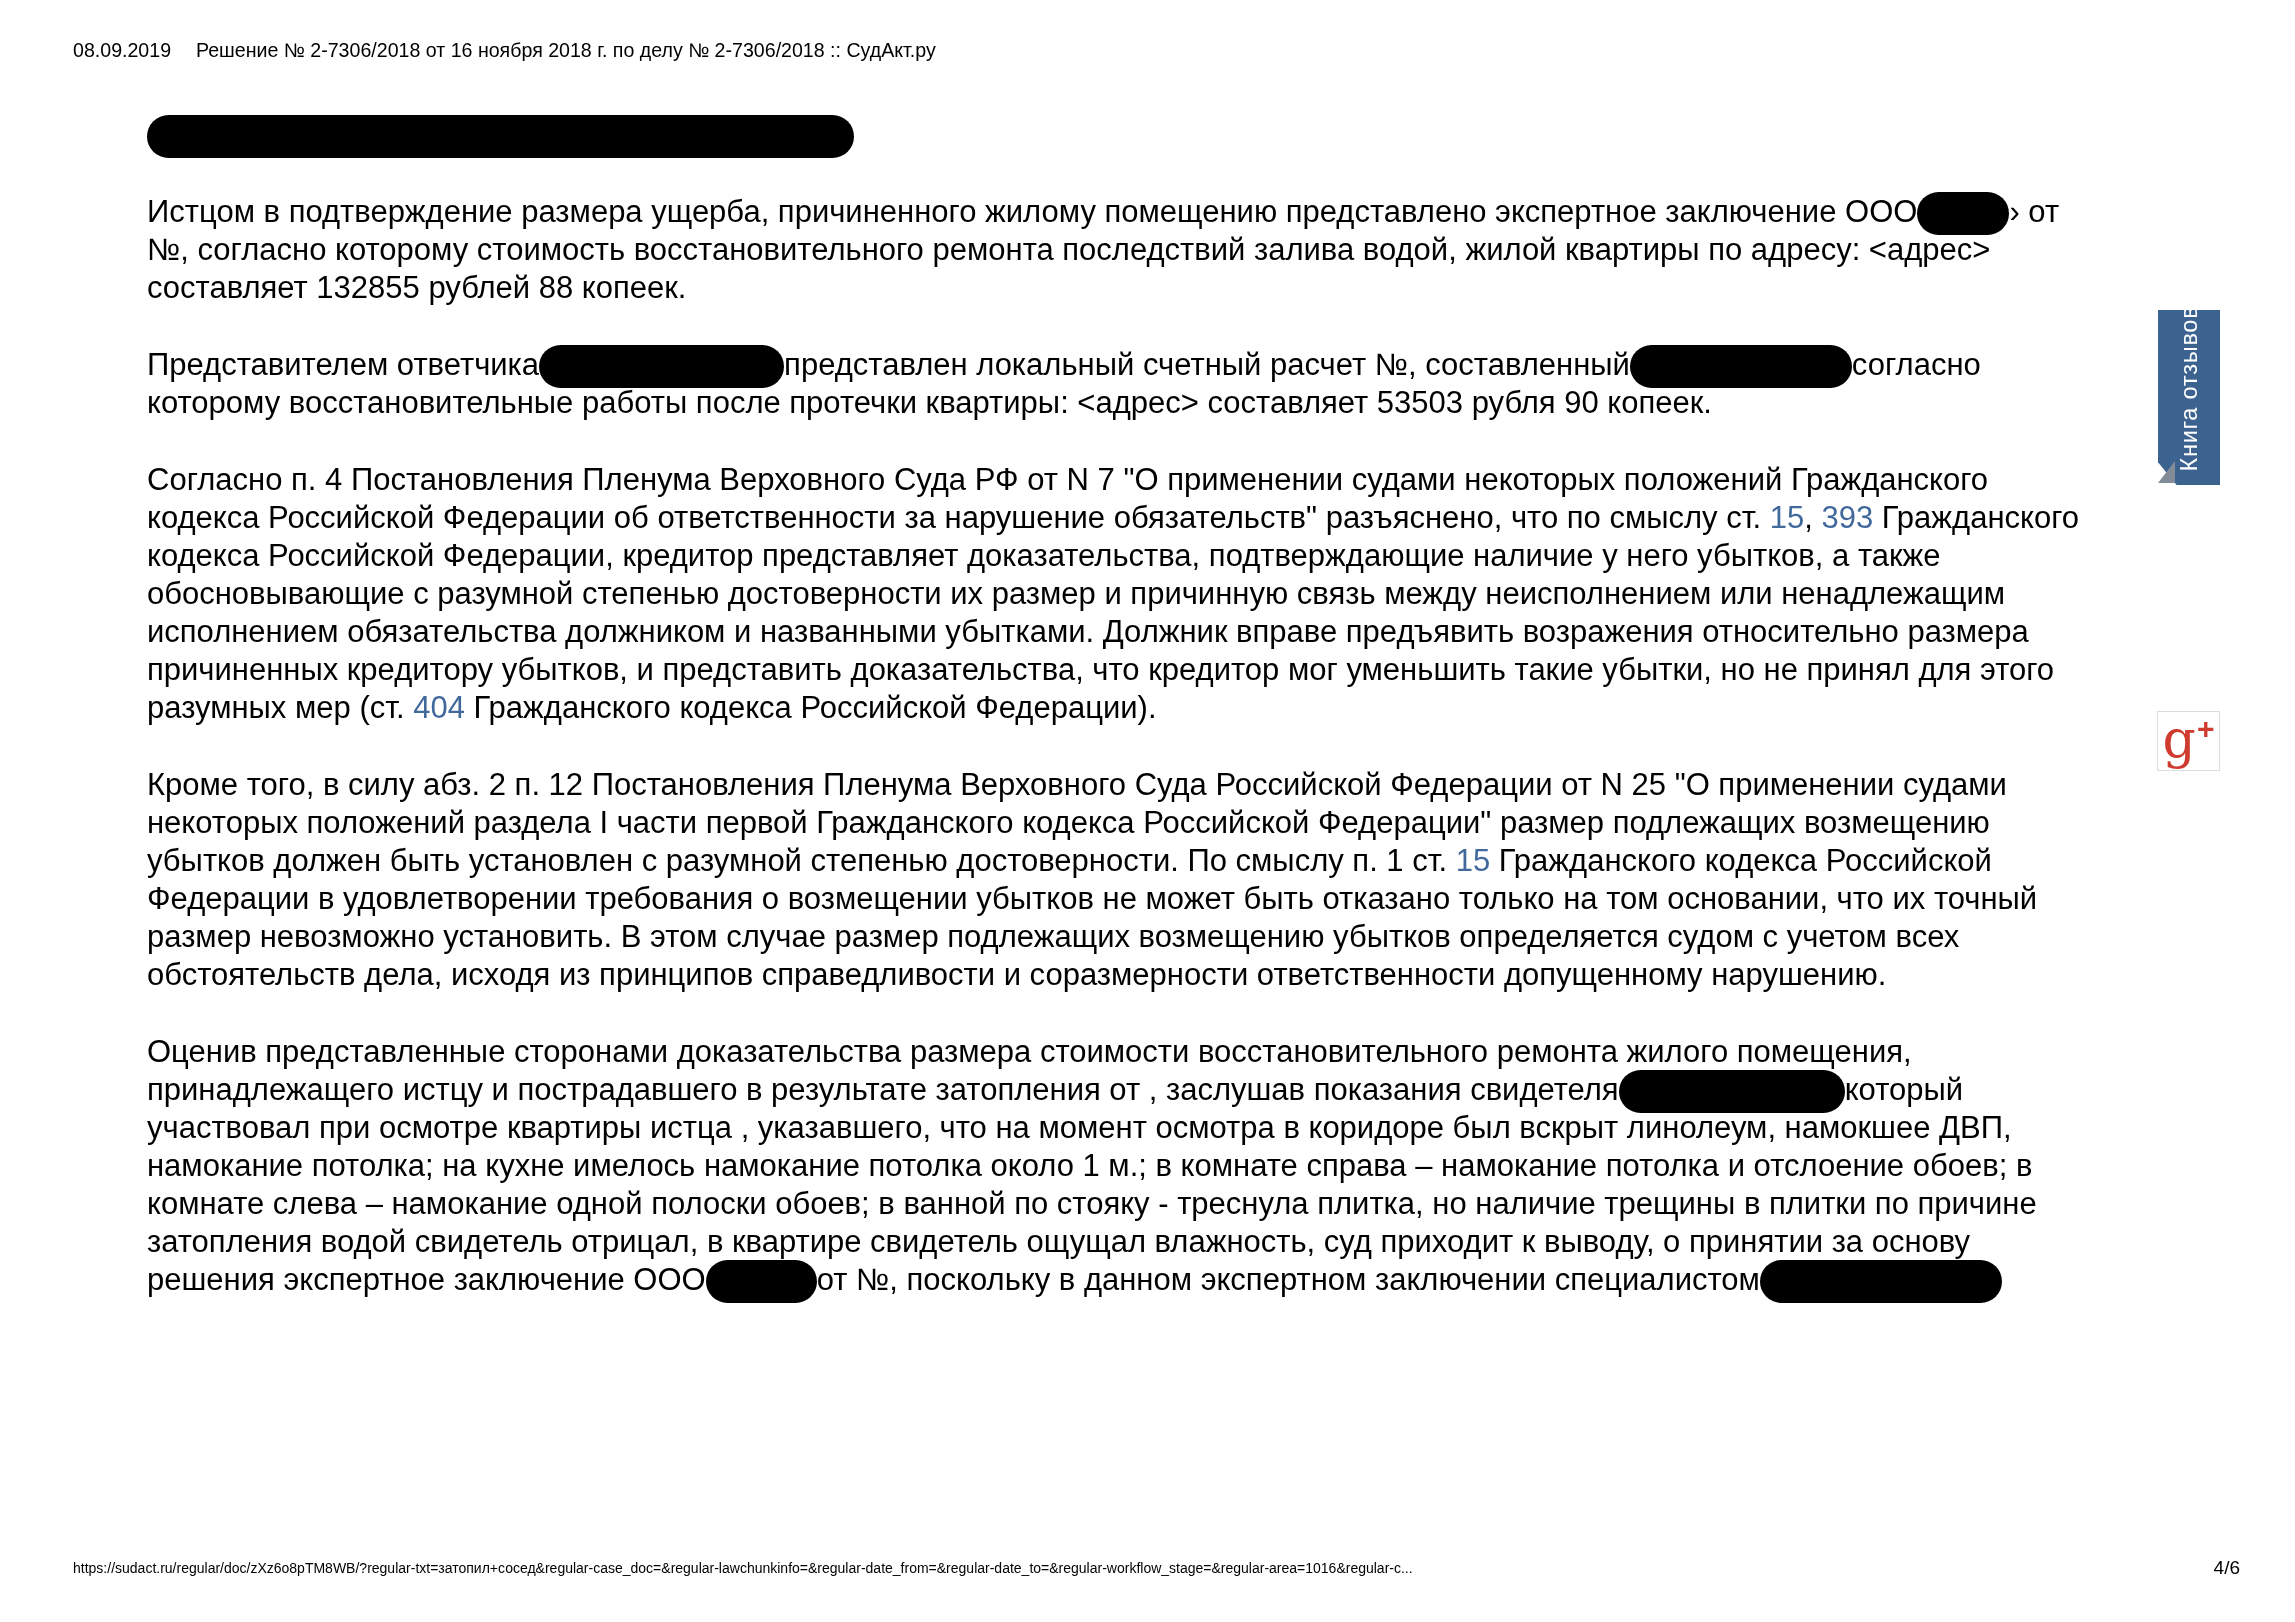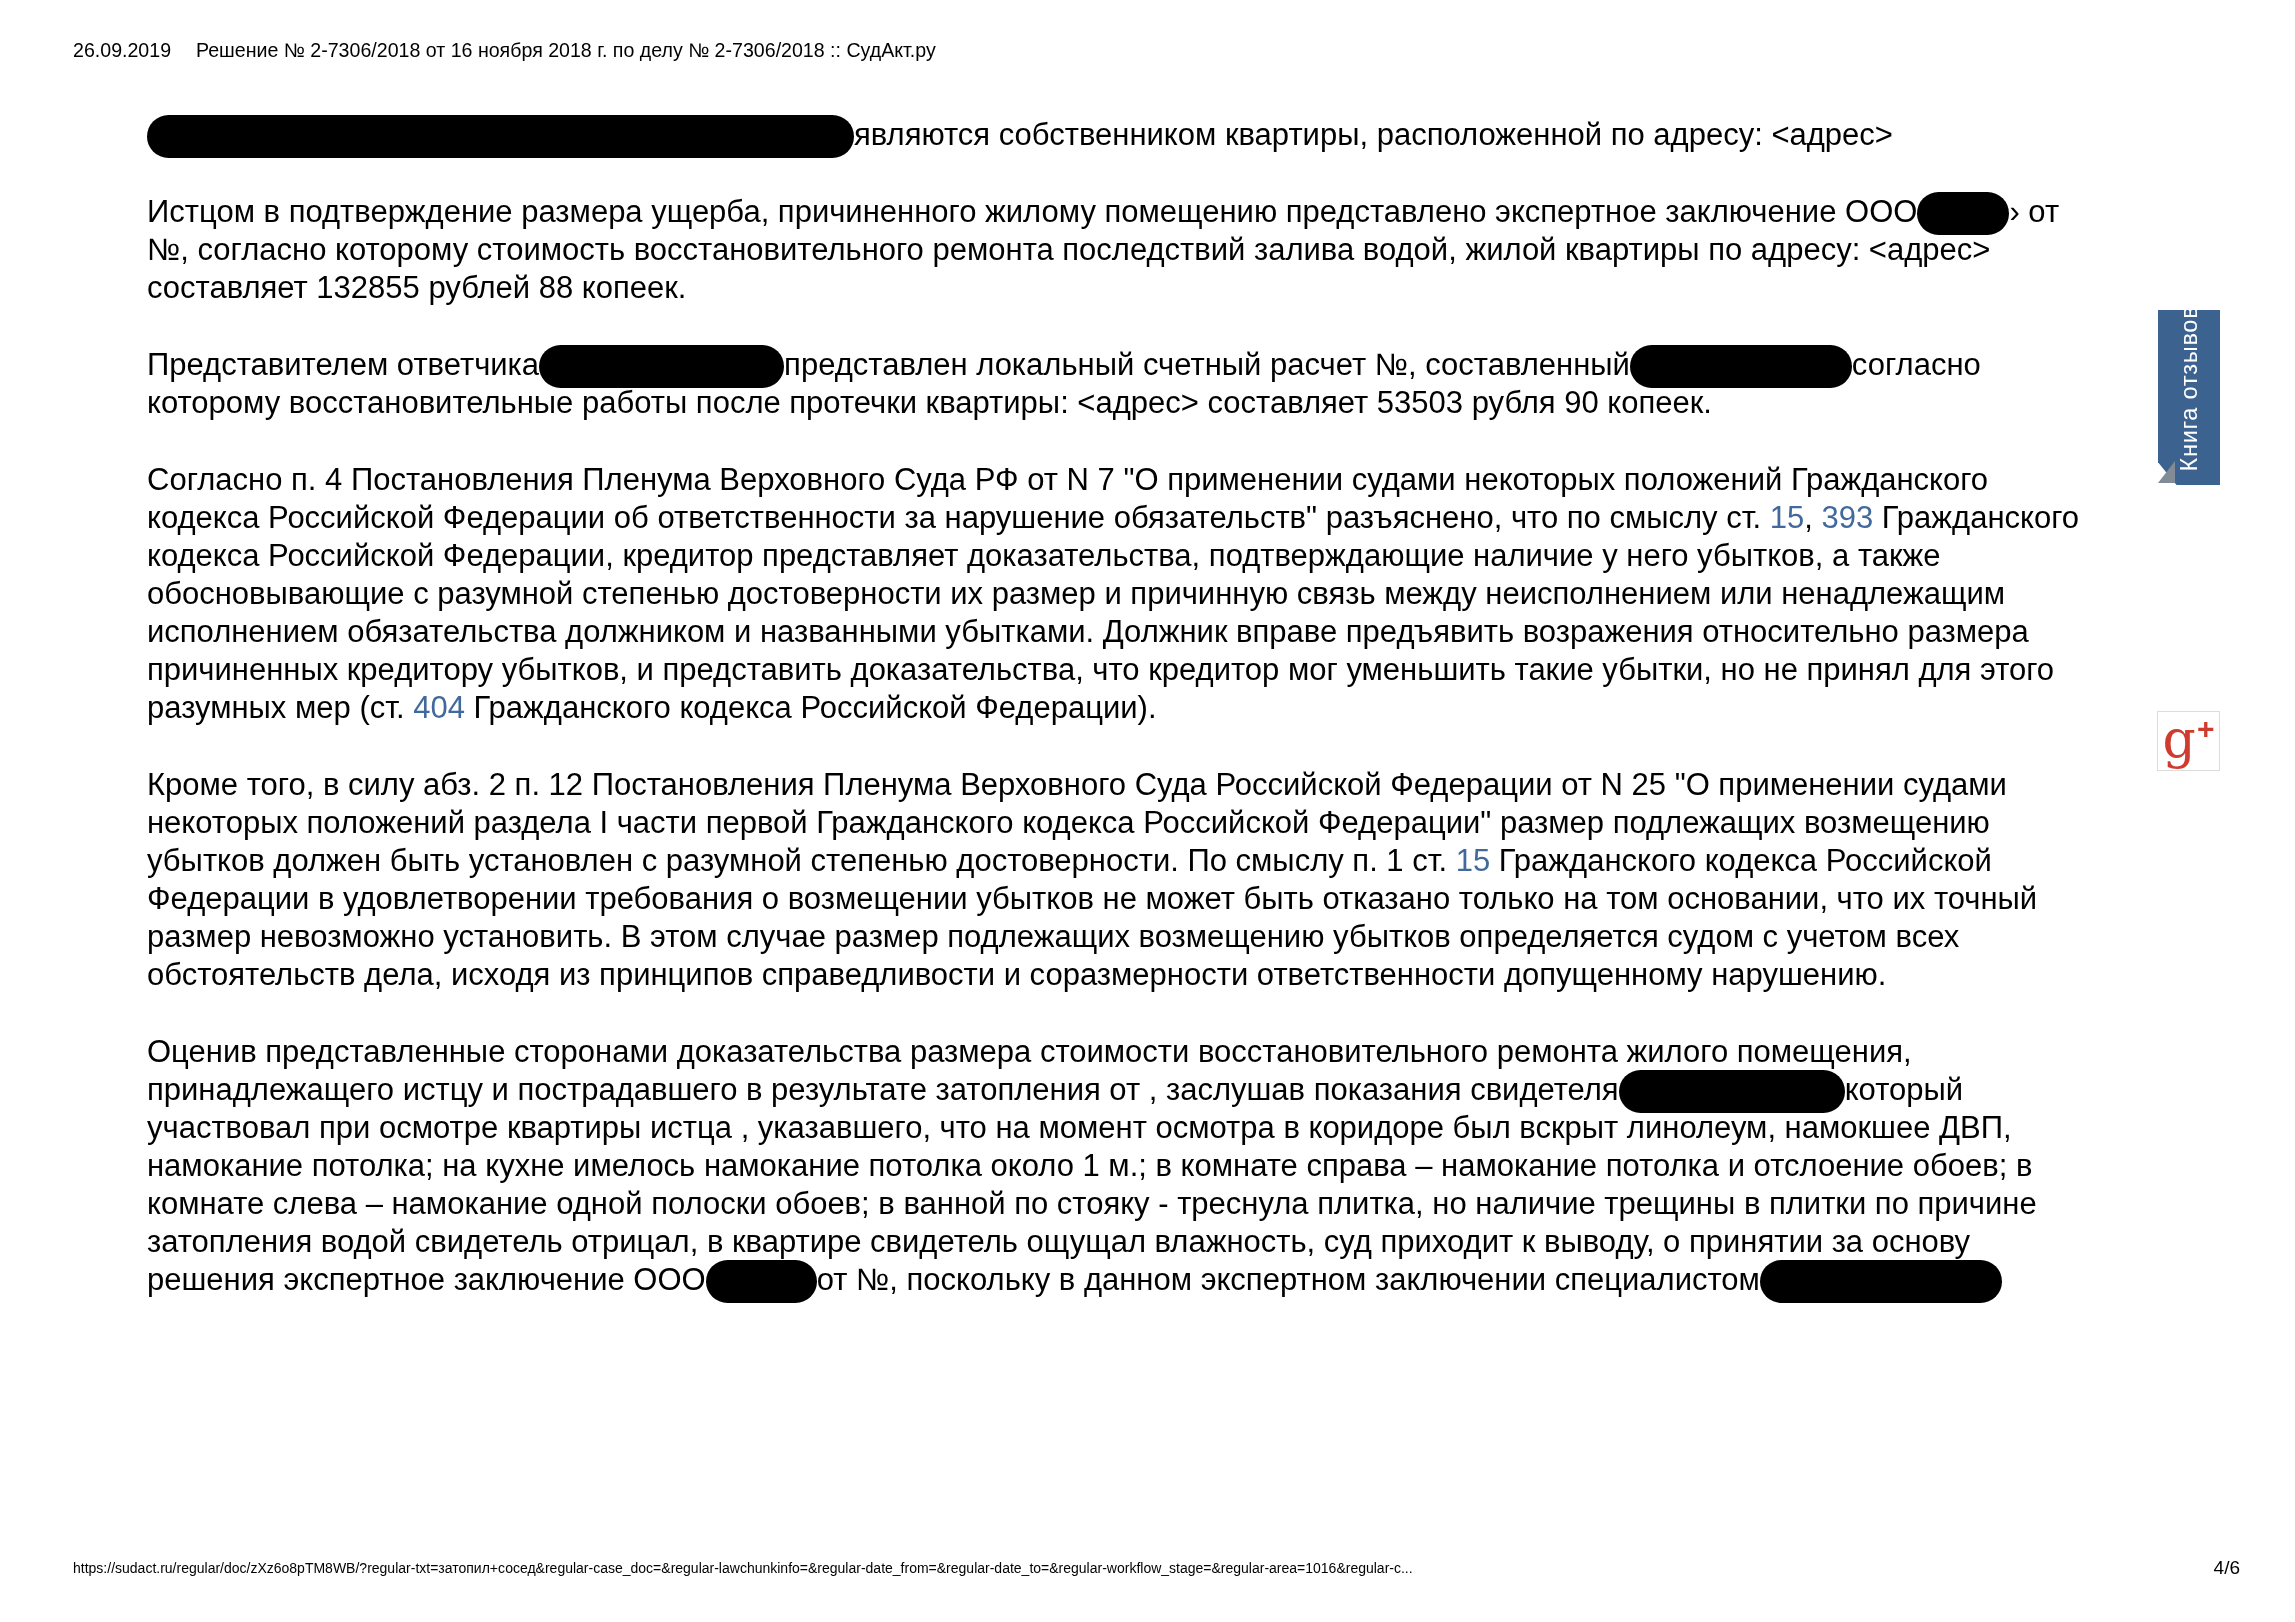--- a/index.html
+++ b/index.html
@@ -54,25 +54,25 @@
     color:var(--gplus-red);font-size:30px;font-weight:bold;line-height:30px;
     margin:-25px 0 0 1.3px;
   }
   
   .footer-url{position:absolute;left:73px;top:1557px;font-size:14px;line-height:22px;}
   .footer-page{position:absolute;right:55px;top:1557px;font-size:19px;line-height:22px;}
 </style>
 </head>
 <body style="--link-color: #41699c; --banner-color: #3c6390; --gplus-red: #cf3b2f;">
 
-<div class="hdr-date">26.09.2019</div>
+<div class="hdr-date">08.09.2019</div>
 <div class="hdr-title">Решение № 2-7306/2018 от 16 ноября 2018 г. по делу № 2-7306/2018 :: СудАкт.ру</div>
 
 <div id="doc-body">
-    <p class="para"><span class="redact" style="width: 707px; background: rgb(0, 0, 0);"></span><span>являются собственником квартиры, расположенной по адресу: &lt;адрес&gt;</span></p>
+    <p class="para"><span class="redact" style="width: 707px; background: rgb(0, 0, 0);"></span></p>
     <p class="para"><span>Истцом в подтверждение размера ущерба, причиненного жилому помещению представлено экспертное заключение ООО</span><span class="redact" style="width: 92px; background: rgb(0, 0, 0);"></span><span>› от №, согласно которому стоимость восстановительного ремонта последствий залива водой, жилой квартиры по адресу: &lt;адрес&gt; составляет 132855 рублей 88 копеек.</span></p>
     <p class="para"><span>Представителем ответчика</span><span class="redact" style="width: 245px; background: rgb(0, 0, 0);"></span><span>представлен локальный счетный расчет №, составленный</span><span class="redact" style="width: 222px; background: rgb(0, 0, 0);"></span><span>согласно которому восстановительные работы после протечки квартиры: &lt;адрес&gt; составляет 53503 рубля 90 копеек.</span></p>
     <p class="para"><span>Согласно п. 4 Постановления Пленума Верховного Суда РФ от N 7 "О применении судами некоторых положений Гражданского кодекса Российской Федерации об ответственности за нарушение обязательств" разъяснено, что по смыслу ст. </span><a class="doc-link">15</a><span>, </span><a class="doc-link">393</a><span> Гражданского кодекса Российской Федерации, кредитор представляет доказательства, подтверждающие наличие у него убытков, а также обосновывающие с разумной степенью достоверности их размер и причинную связь между неисполнением или ненадлежащим исполнением обязательства должником и названными убытками. Должник вправе предъявить возражения относительно размера причиненных кредитору убытков, и представить доказательства, что кредитор мог уменьшить такие убытки, но не принял для этого разумных мер (ст. </span><a class="doc-link">404</a><span> Гражданского кодекса Российской Федерации).</span></p>
     <p class="para"><span>Кроме того, в силу абз. 2 п. 12 Постановления Пленума Верховного Суда Российской Федерации от N 25 "О применении судами некоторых положений раздела I части первой Гражданского кодекса Российской Федерации" размер подлежащих возмещению убытков должен быть установлен с разумной степенью достоверности. По смыслу п. 1 ст. </span><a class="doc-link">15</a><span> Гражданского кодекса Российской Федерации в удовлетворении требования о возмещении убытков не может быть отказано только на том основании, что их точный размер невозможно установить. В этом случае размер подлежащих возмещению убытков определяется судом с учетом всех обстоятельств дела, исходя из принципов справедливости и соразмерности ответственности допущенному нарушению.</span></p>
     <p class="para"><span>Оценив представленные сторонами доказательства размера стоимости восстановительного ремонта жилого помещения, принадлежащего истцу и пострадавшего в результате затопления от , заслушав показания свидетеля</span><span class="redact" style="width: 226px; background: rgb(0, 0, 0);"></span><span>который участвовал при осмотре квартиры истца , указавшего, что на момент осмотра в коридоре был вскрыт линолеум, намокшее ДВП, намокание потолка; на кухне имелось намокание потолка около 1 м.; в комнате справа – намокание потолка и отслоение обоев; в комнате слева – намокание одной полоски обоев; в ванной по стояку - треснула плитка, но наличие трещины в плитки по причине затопления водой свидетель отрицал, в квартире свидетель ощущал влажность, суд приходит к выводу, о принятии за основу решения экспертное заключение ООО</span><span class="redact" style="width: 111px; background: rgb(0, 0, 0);"></span><span>от №, поскольку в данном экспертном заключении специалистом</span><span class="redact" style="width: 242px; background: rgb(0, 0, 0);"></span></p>
   </div>
 
 <div class="feedback-tab">
   <span class="feedback-label">Книга отзывов</span>
 </div>

